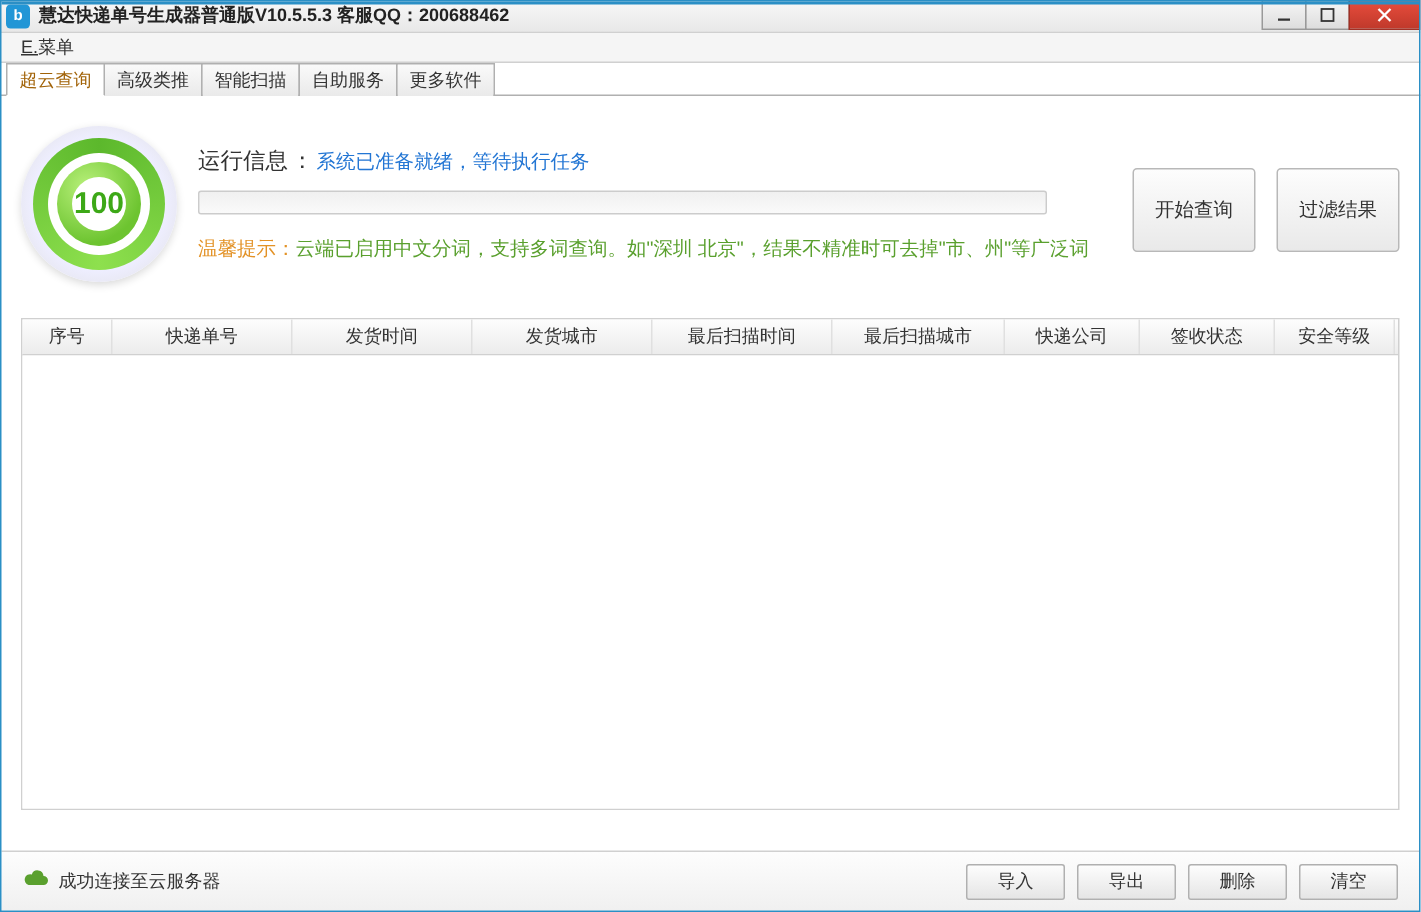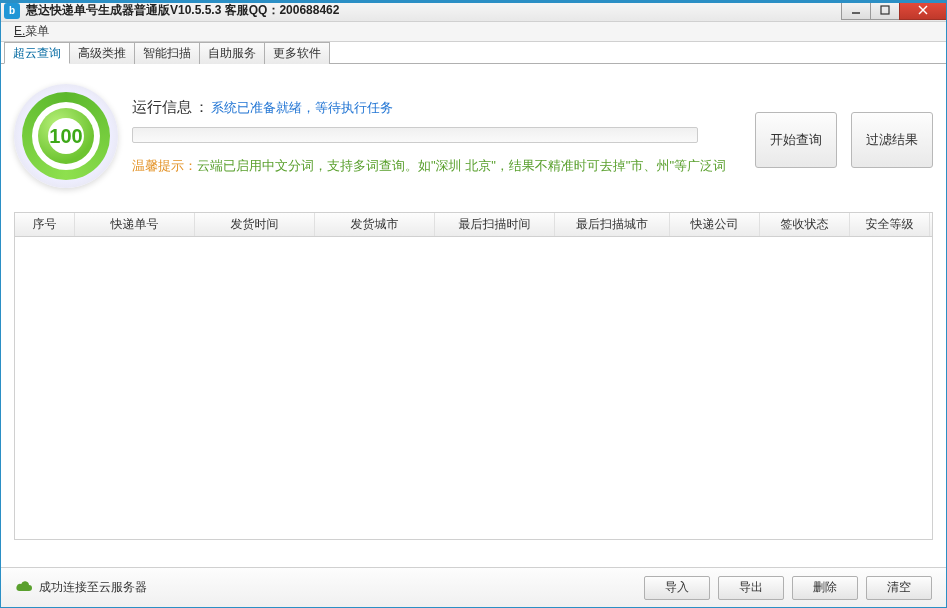--- a/index.html
+++ b/index.html
@@ -12,21 +12,21 @@
 .win-btn { width: 30px; height: 20px; display: flex; align-items: center; justify-content: center; border: 1px solid #999; background: linear-gradient(to bottom, #f5f5f5, #ddd); margin-left: -1px; }
 .win-btn svg { width: 10px; height: 10px; }
 .win-close { width: 48px; background: linear-gradient(to bottom, #e74c3c, #c0392b); border-color: #a03025; }
 
 .menubar { height: 20px; background: #f5f5f5; border-bottom: 1px solid #d0d0d0; padding-left: 14px; display: flex; align-items: center; }
 .menubar span { font-size: 12px; color: #333; }
 .menubar .underline { text-decoration: underline; }
 
 .tabrow { height: 22px; border-bottom: 1px solid #b0b0b0; display: flex; padding-left: 4px; background: #fff; }
 .tab { padding: 0 8px; font-size: 12px; height: 22px; line-height: 20px; border: 1px solid #b0b0b0; border-bottom: none; margin-right: -1px; background: linear-gradient(to bottom, #fafafa, #eaeaea); color: #333; cursor: pointer; }
-.tab.active { background: #fff; color: #0369a1; border-bottom: 1px solid #fff; position: relative; z-index: 1; margin-bottom: -1px; }
+.tab.active { background: #fff; color: #a16207; border-bottom: 1px solid #fff; position: relative; z-index: 1; margin-bottom: -1px; }
 
 .content { padding: 20px 14px 0 14px; }
 
 .info-row { display: flex; align-items: center; gap: 14px; }
 
 .gauge { width: 104px; height: 104px; position: relative; flex-shrink: 0; }
 .gauge .ring { position: absolute; border-radius: 50%; }
 .gauge .r1 { inset: 0; background: radial-gradient(circle, #eef 60%, #ddd 100%); box-shadow: 0 2px 6px rgba(0,0,0,0.15); }
 .gauge .r2 { inset: 8px; background: conic-gradient(#5cb82c, #8ee04e, #5cb82c); }
 .gauge .r3 { inset: 18px; background: #fff; }

